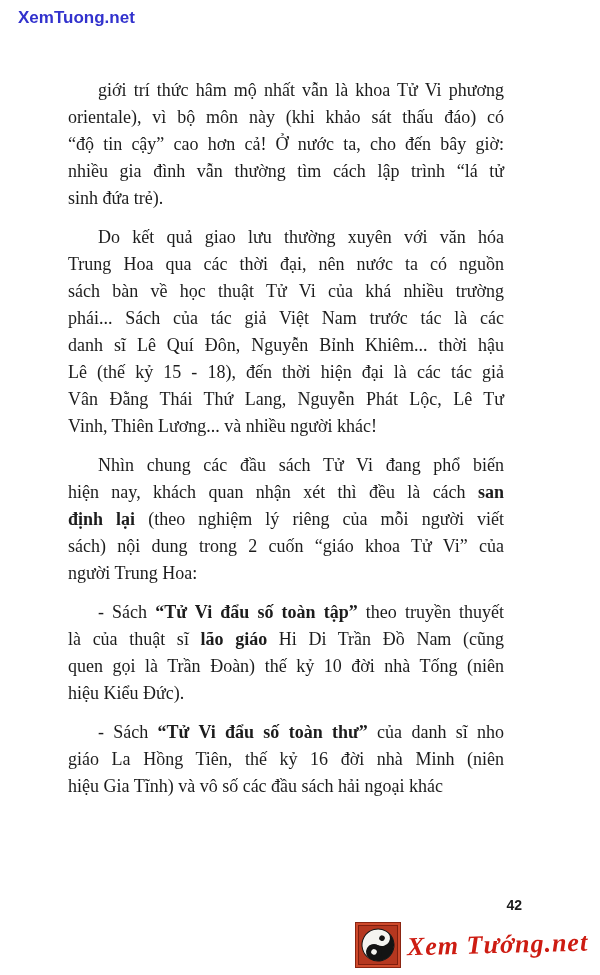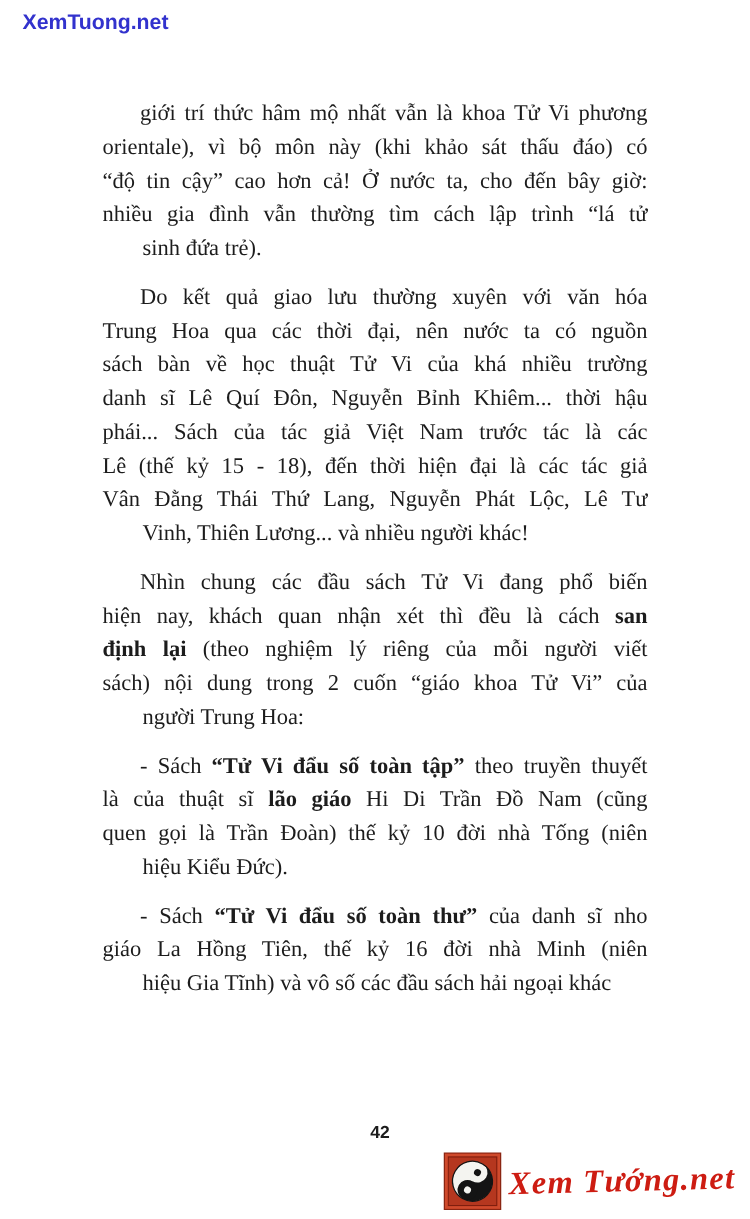--- a/index.html
+++ b/index.html
@@ -17,42 +17,42 @@
     left: 18px;
     top: 8px;
     font-family: "Liberation Sans", "DejaVu Sans", sans-serif;
     font-weight: 700;
     font-size: 17px;
     color: var(--header-blue, #3232cd);
     cursor: pointer;
   }
   .content {
     position: absolute;
-    left: 82px;
+    left: 68px;
     top: 77px;
     width: 436px;
     color: var(--text-color, #1c1c1c);
   }
   .para { margin-bottom: 12px; }
   .line {
     font-size: 18px;
     line-height: 27px;
     text-align: justify;
     text-align-last: justify;
     white-space: normal;
   }
   .line.first { text-indent: 30px; }
-  .line.last { text-align-last: left; margin-left: 32px; }
+  .line.last { text-align-last: left; }
   .line .b { font-weight: 700; }
   .page-number {
     position: absolute;
     left: 86px;
     top: 897px;
     width: 436px;
-    text-align: center;
+    text-align: right;
     font-family: "Liberation Sans", "DejaVu Sans", sans-serif;
     font-weight: 600;
     font-size: 14px;
     color: var(--text-color, #1c1c1c);
   }
   .footer-logo {
     position: absolute;
     right: 12px;
     top: 923px;
     display: flex;
@@ -95,22 +95,22 @@
           <div class="line first"><span>giới trí thức hâm mộ nhất vẫn là khoa Tử Vi phương</span></div>
           <div class="line"><span>orientale), vì bộ môn này (khi khảo sát thấu đáo) có</span></div>
           <div class="line"><span>“độ tin cậy” cao hơn cả! Ở nước ta, cho đến bây giờ:</span></div>
           <div class="line"><span>nhiều gia đình vẫn thường tìm cách lập trình “lá tử</span></div>
           <div class="line last"><span>sinh đứa trẻ).</span></div>
         </div>
         <div class="para">
           <div class="line first"><span>Do kết quả giao lưu thường xuyên với văn hóa</span></div>
           <div class="line"><span>Trung Hoa qua các thời đại, nên nước ta có nguồn</span></div>
           <div class="line"><span>sách bàn về học thuật Tử Vi của khá nhiều trường</span></div>
+          <div class="line"><span>phái... Sách của tác giả Việt Nam trước tác là các</span></div>
           <div class="line"><span>danh sĩ Lê Quí Đôn, Nguyễn Bỉnh Khiêm... thời hậu</span></div>
-          <div class="line"><span>phái... Sách của tác giả Việt Nam trước tác là các</span></div>
           <div class="line"><span>Lê (thế kỷ 15 - 18), đến thời hiện đại là các tác giả</span></div>
           <div class="line"><span>Vân Đằng Thái Thứ Lang, Nguyễn Phát Lộc, Lê Tư</span></div>
           <div class="line last"><span>Vinh, Thiên Lương... và nhiều người khác!</span></div>
         </div>
         <div class="para">
           <div class="line first"><span>Nhìn chung các đầu sách Tử Vi đang phổ biến</span></div>
           <div class="line"><span>hiện nay, khách quan nhận xét thì đều là cách </span><span class="b">san</span></div>
           <div class="line"><span class="b">định lại</span><span> (theo nghiệm lý riêng của mỗi người viết</span></div>
           <div class="line"><span>sách) nội dung trong 2 cuốn “giáo khoa Tử Vi” của</span></div>
           <div class="line last"><span>người Trung Hoa:</span></div>

